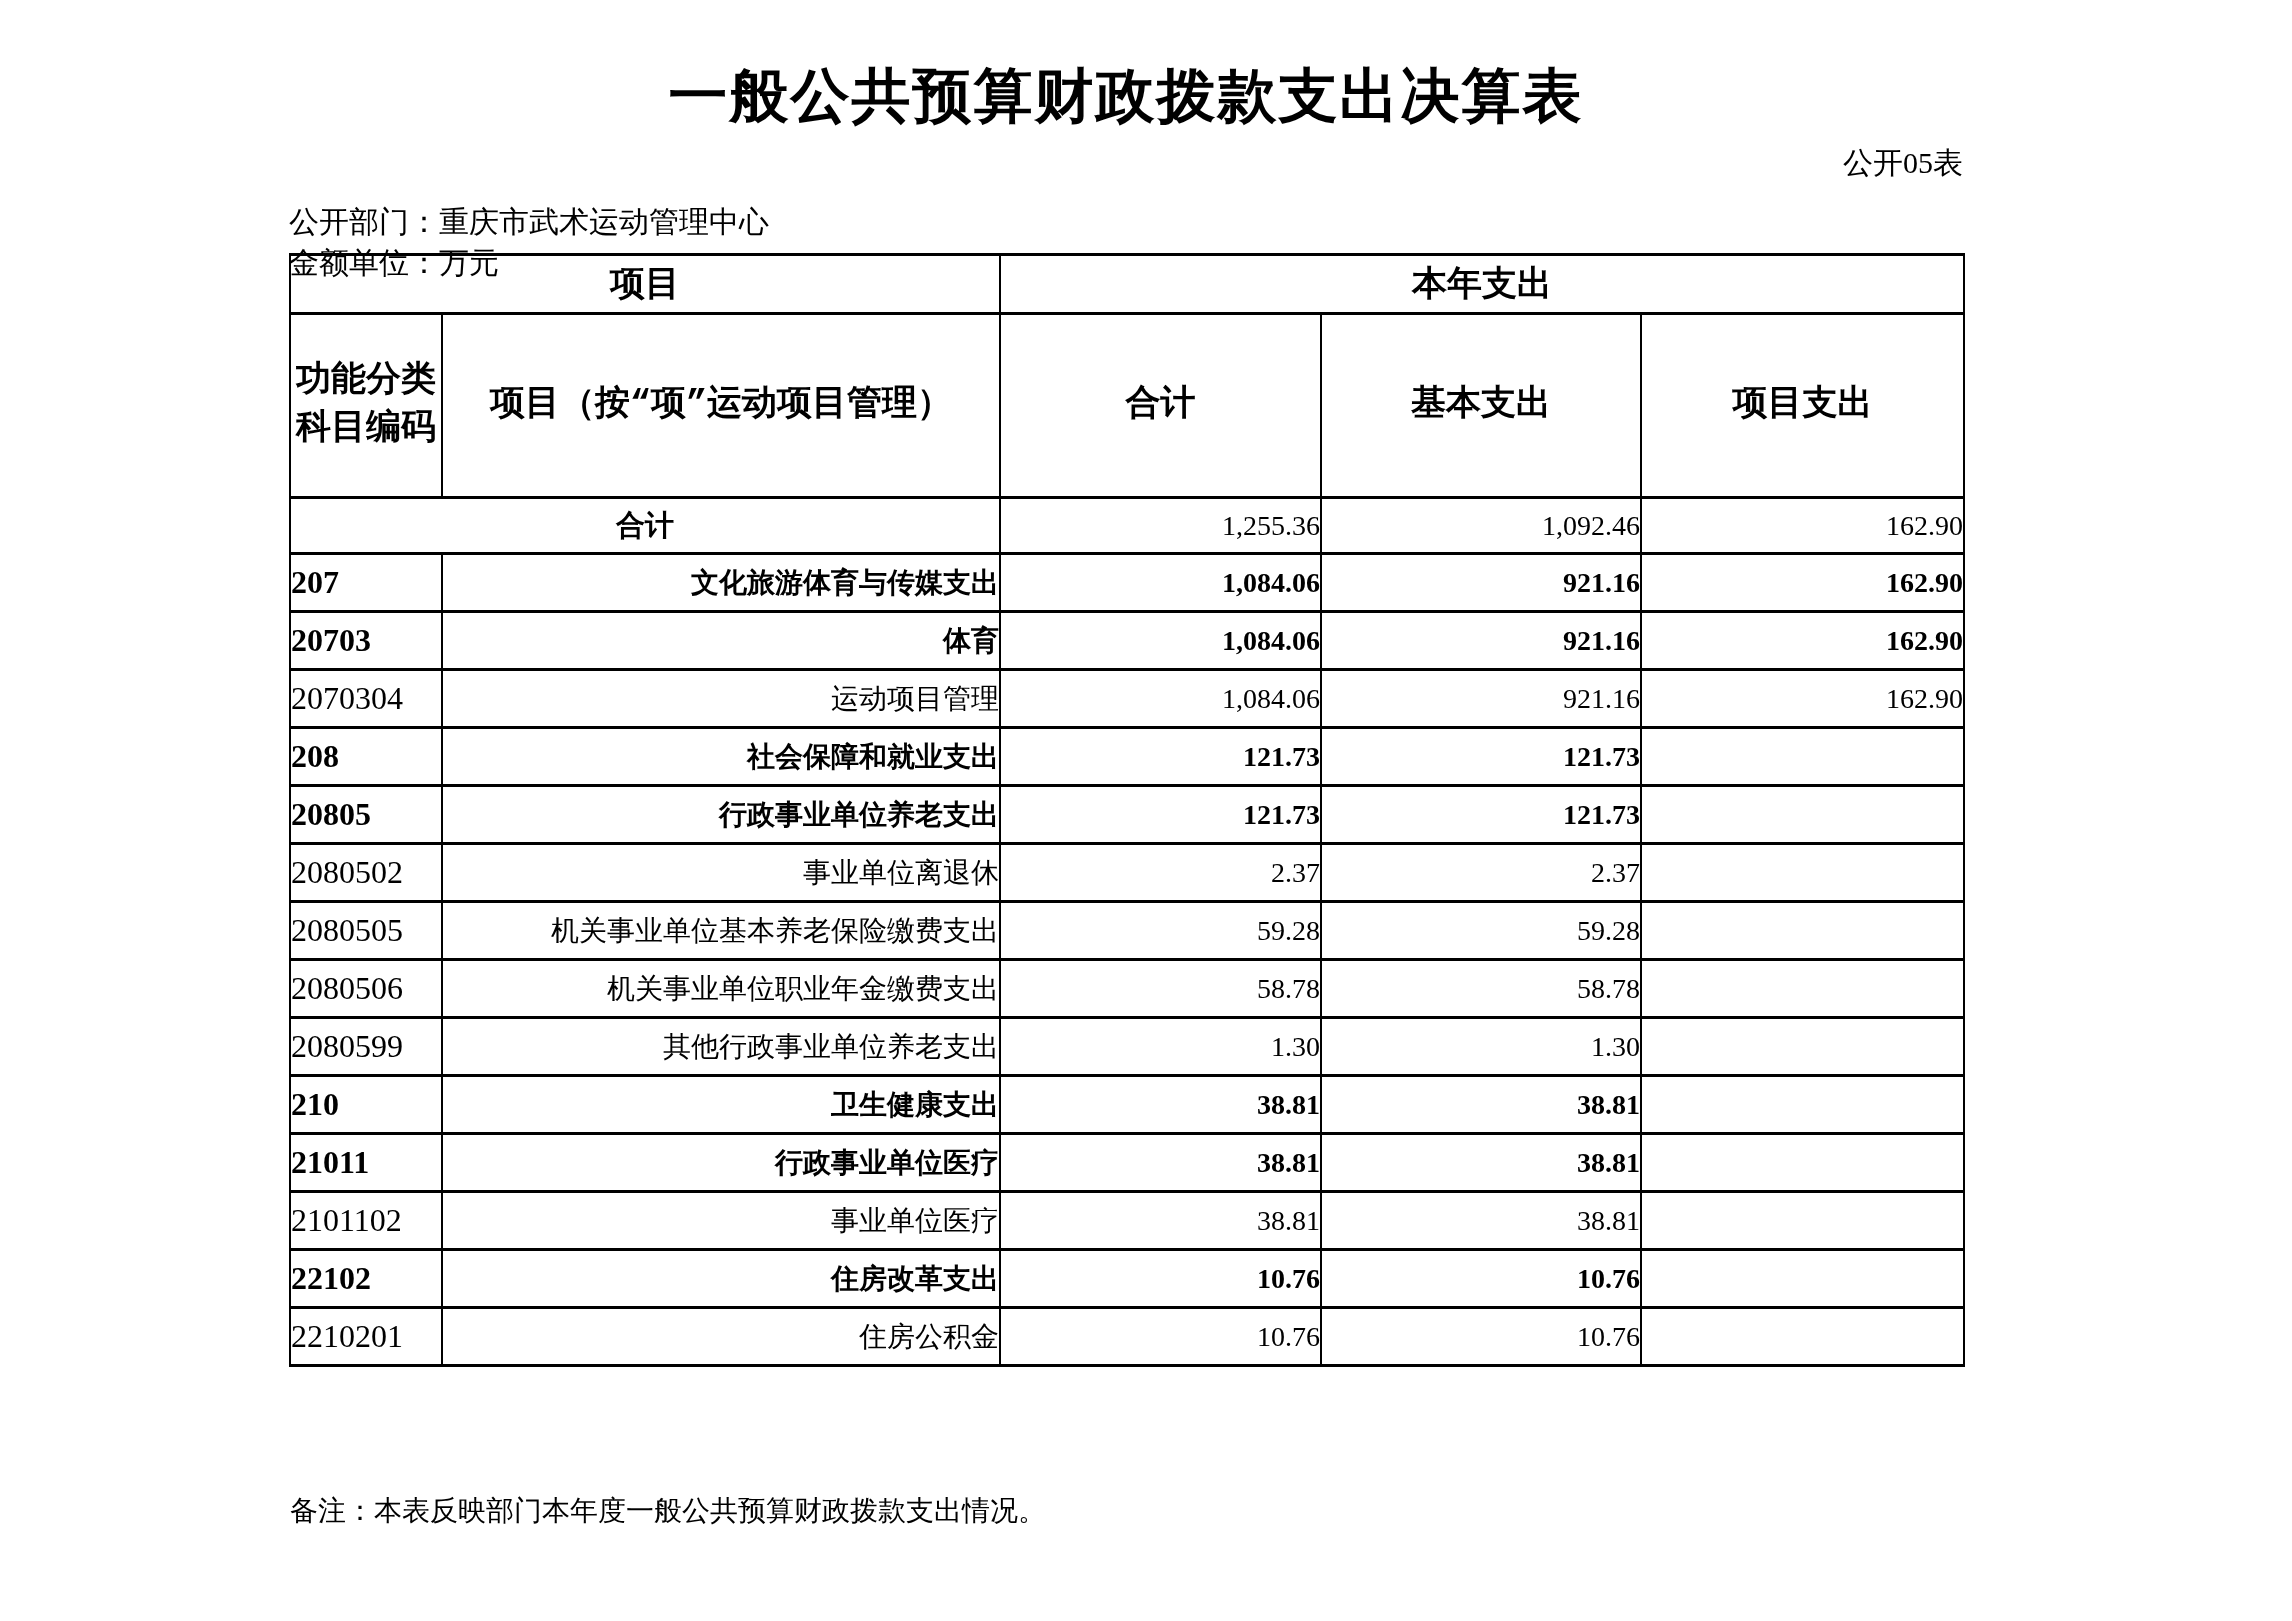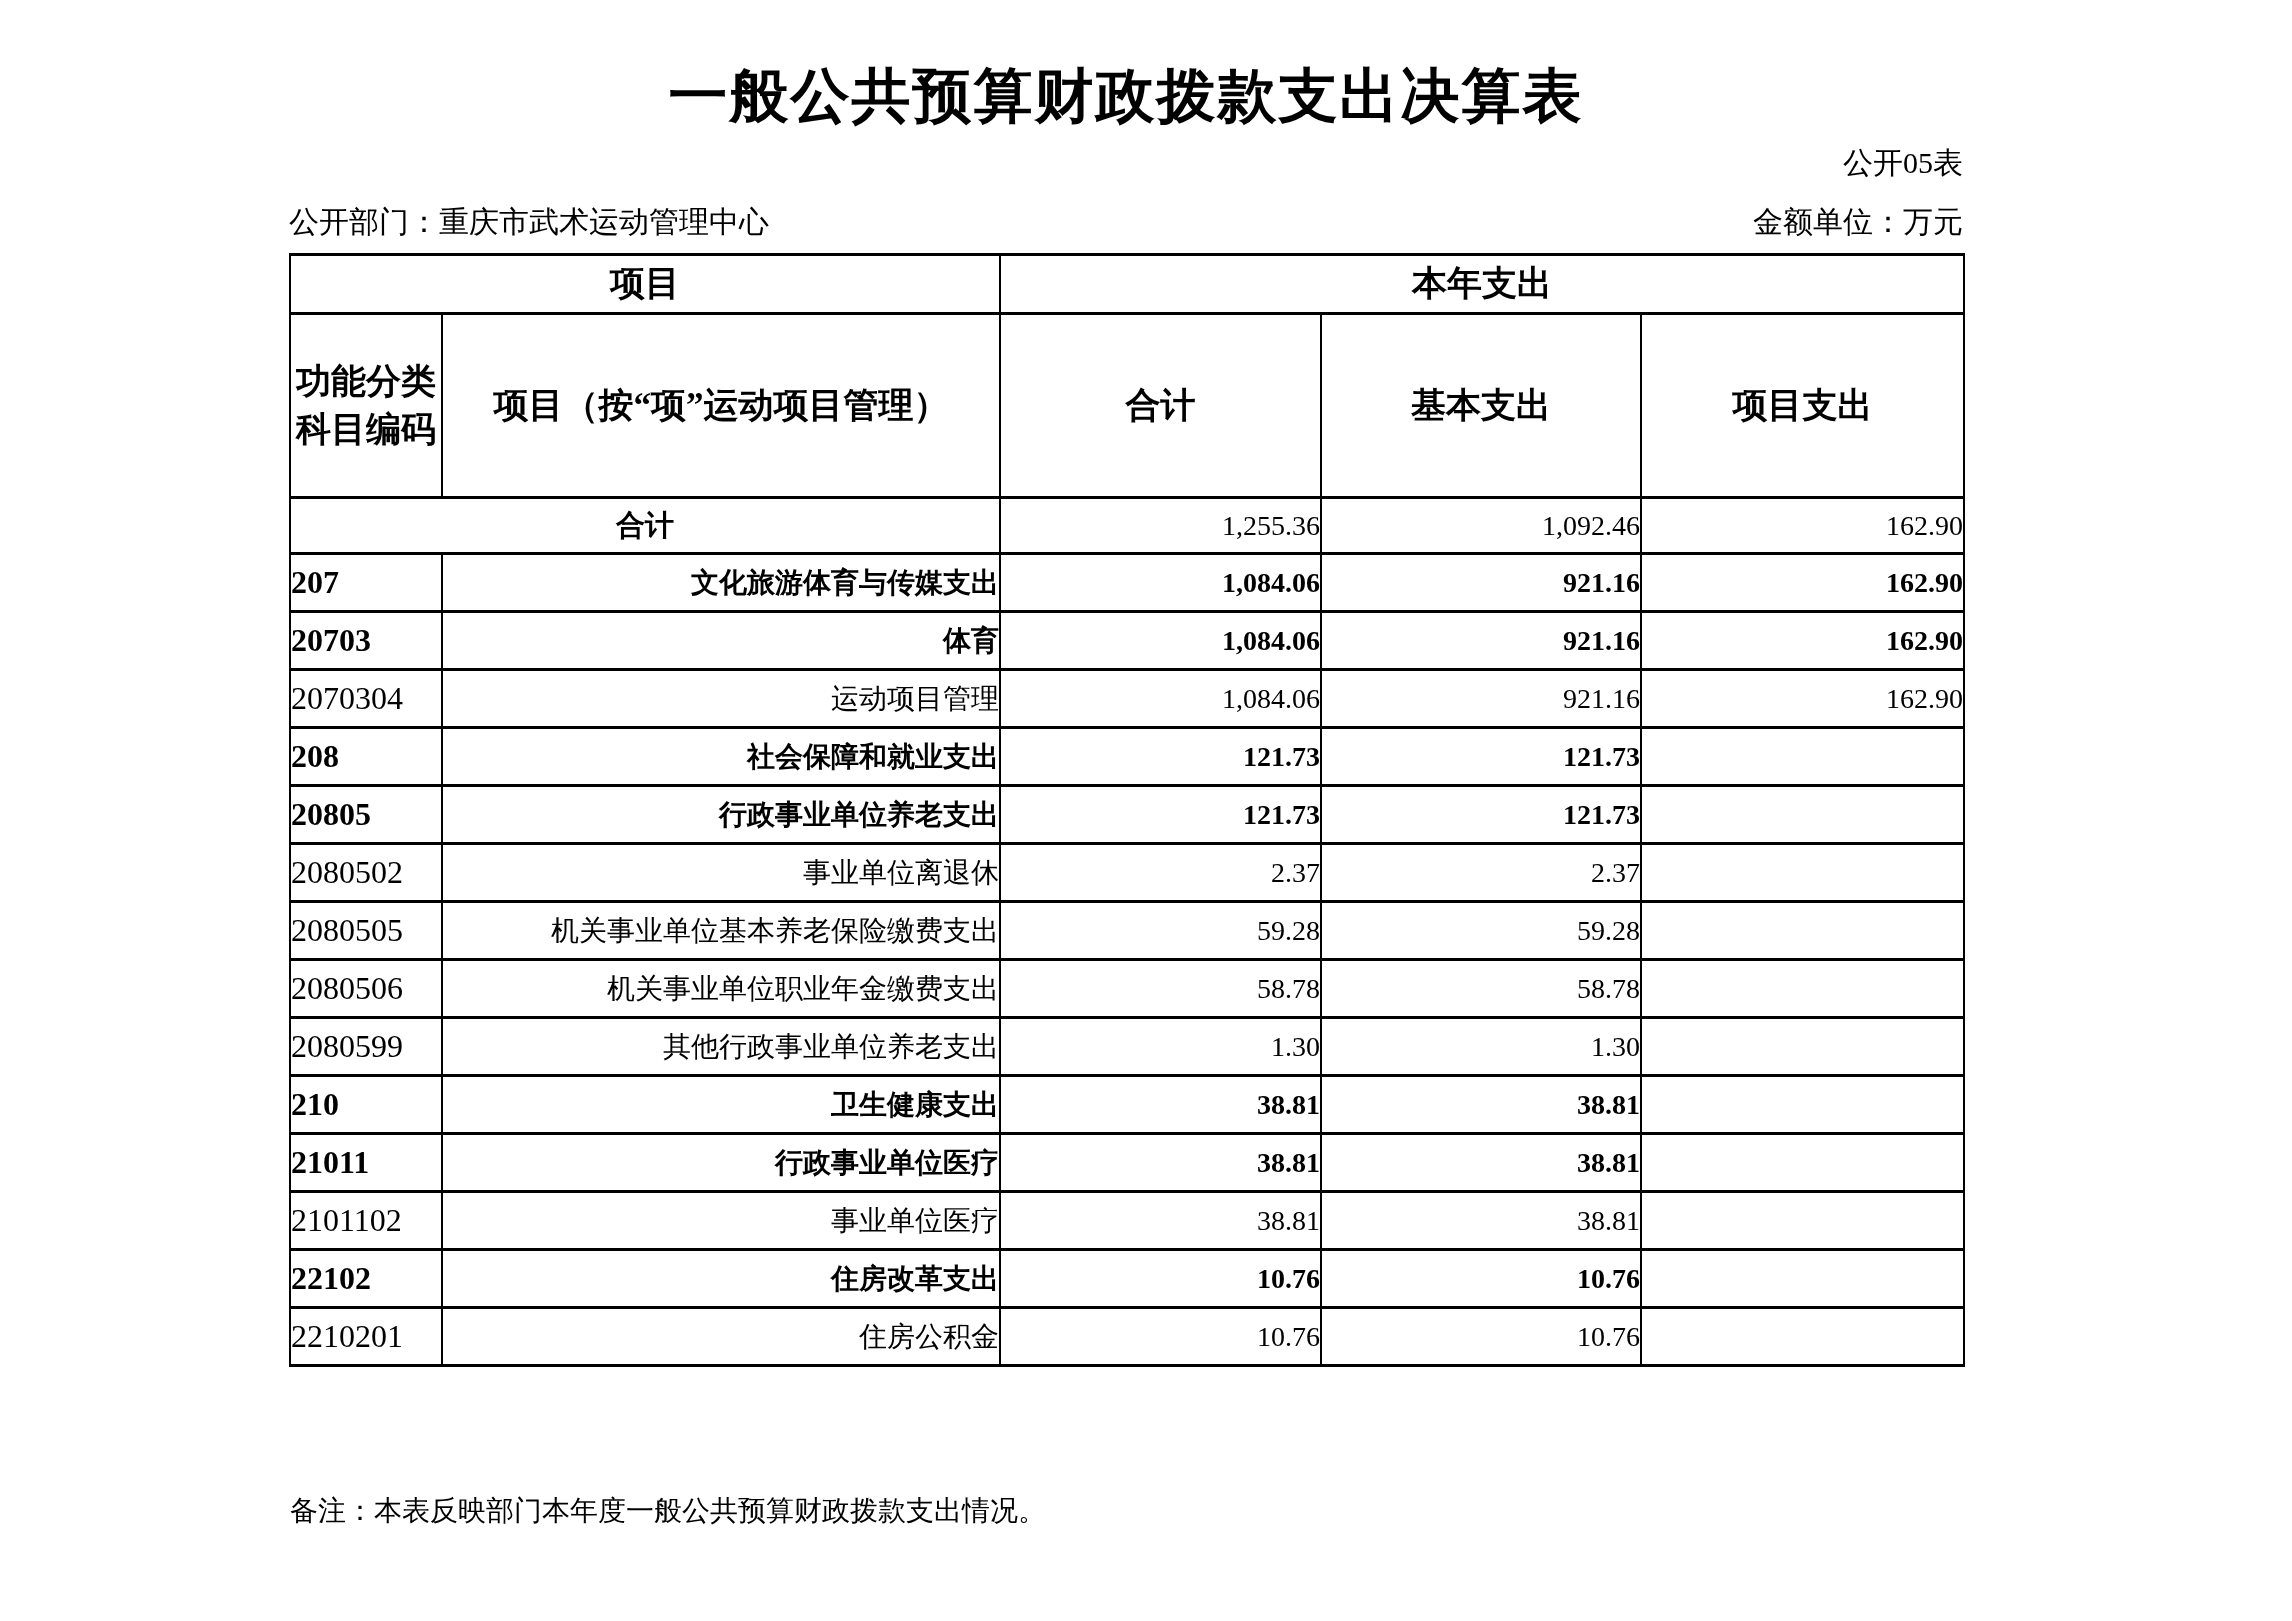--- a/index.html
+++ b/index.html
@@ -15,39 +15,39 @@
     text-align:center;font-size:59px;font-weight:700;
     font-family:"Liberation Sans","DejaVu Sans",sans-serif;
     letter-spacing:2px;
   }
   .table-code{
     position:absolute;left:289px;top:143px;width:1674px;
     text-align:right;font-size:30px;
   }
   .meta-row{
     position:absolute;left:289px;top:202px;width:1674px;
-    display:flex;justify-content:space-between;font-size:30px;
+    display:flex;justify-content:space-between;font-size:30px;flex-direction:column;
   }
 
   table.fin{
     position:absolute;left:289px;top:253px;width:1674px;
     border-collapse:collapse;table-layout:fixed;
     border:2.9px solid #000;
     border-top:3.9px solid #828282;
     font-size:28px;
   }
   table.fin td{
     border:2.9px solid #000;
     border-top-width:3.9px;border-bottom-width:3.9px;
     vertical-align:middle;
     padding:0;
     overflow:hidden;
   }
   tr.hdr1{height:59px;}
-  tr.hdr2{height:184px;}
+  tr.hdr2{height:184px;font-family:Liberation Mono, monospace;}
   tr.trow{height:56px;}
   tr.drow{height:58px;}
   td.hcell{text-align:center;font-weight:700;font-size:35px;line-height:1.35;}
   td.code{text-align:left;padding-left:8.8px;font-size:32px;}
   td.name{text-align:right;padding-left:8.8px;font-size:28px;}
   td.name.indent{padding-left:50px;}
   td.num{text-align:right;padding-right:9.8px;font-size:28px;}
   tr.bold td{font-weight:700;}
   td.totlabel{text-align:center;font-weight:700;font-size:29px;}
 

